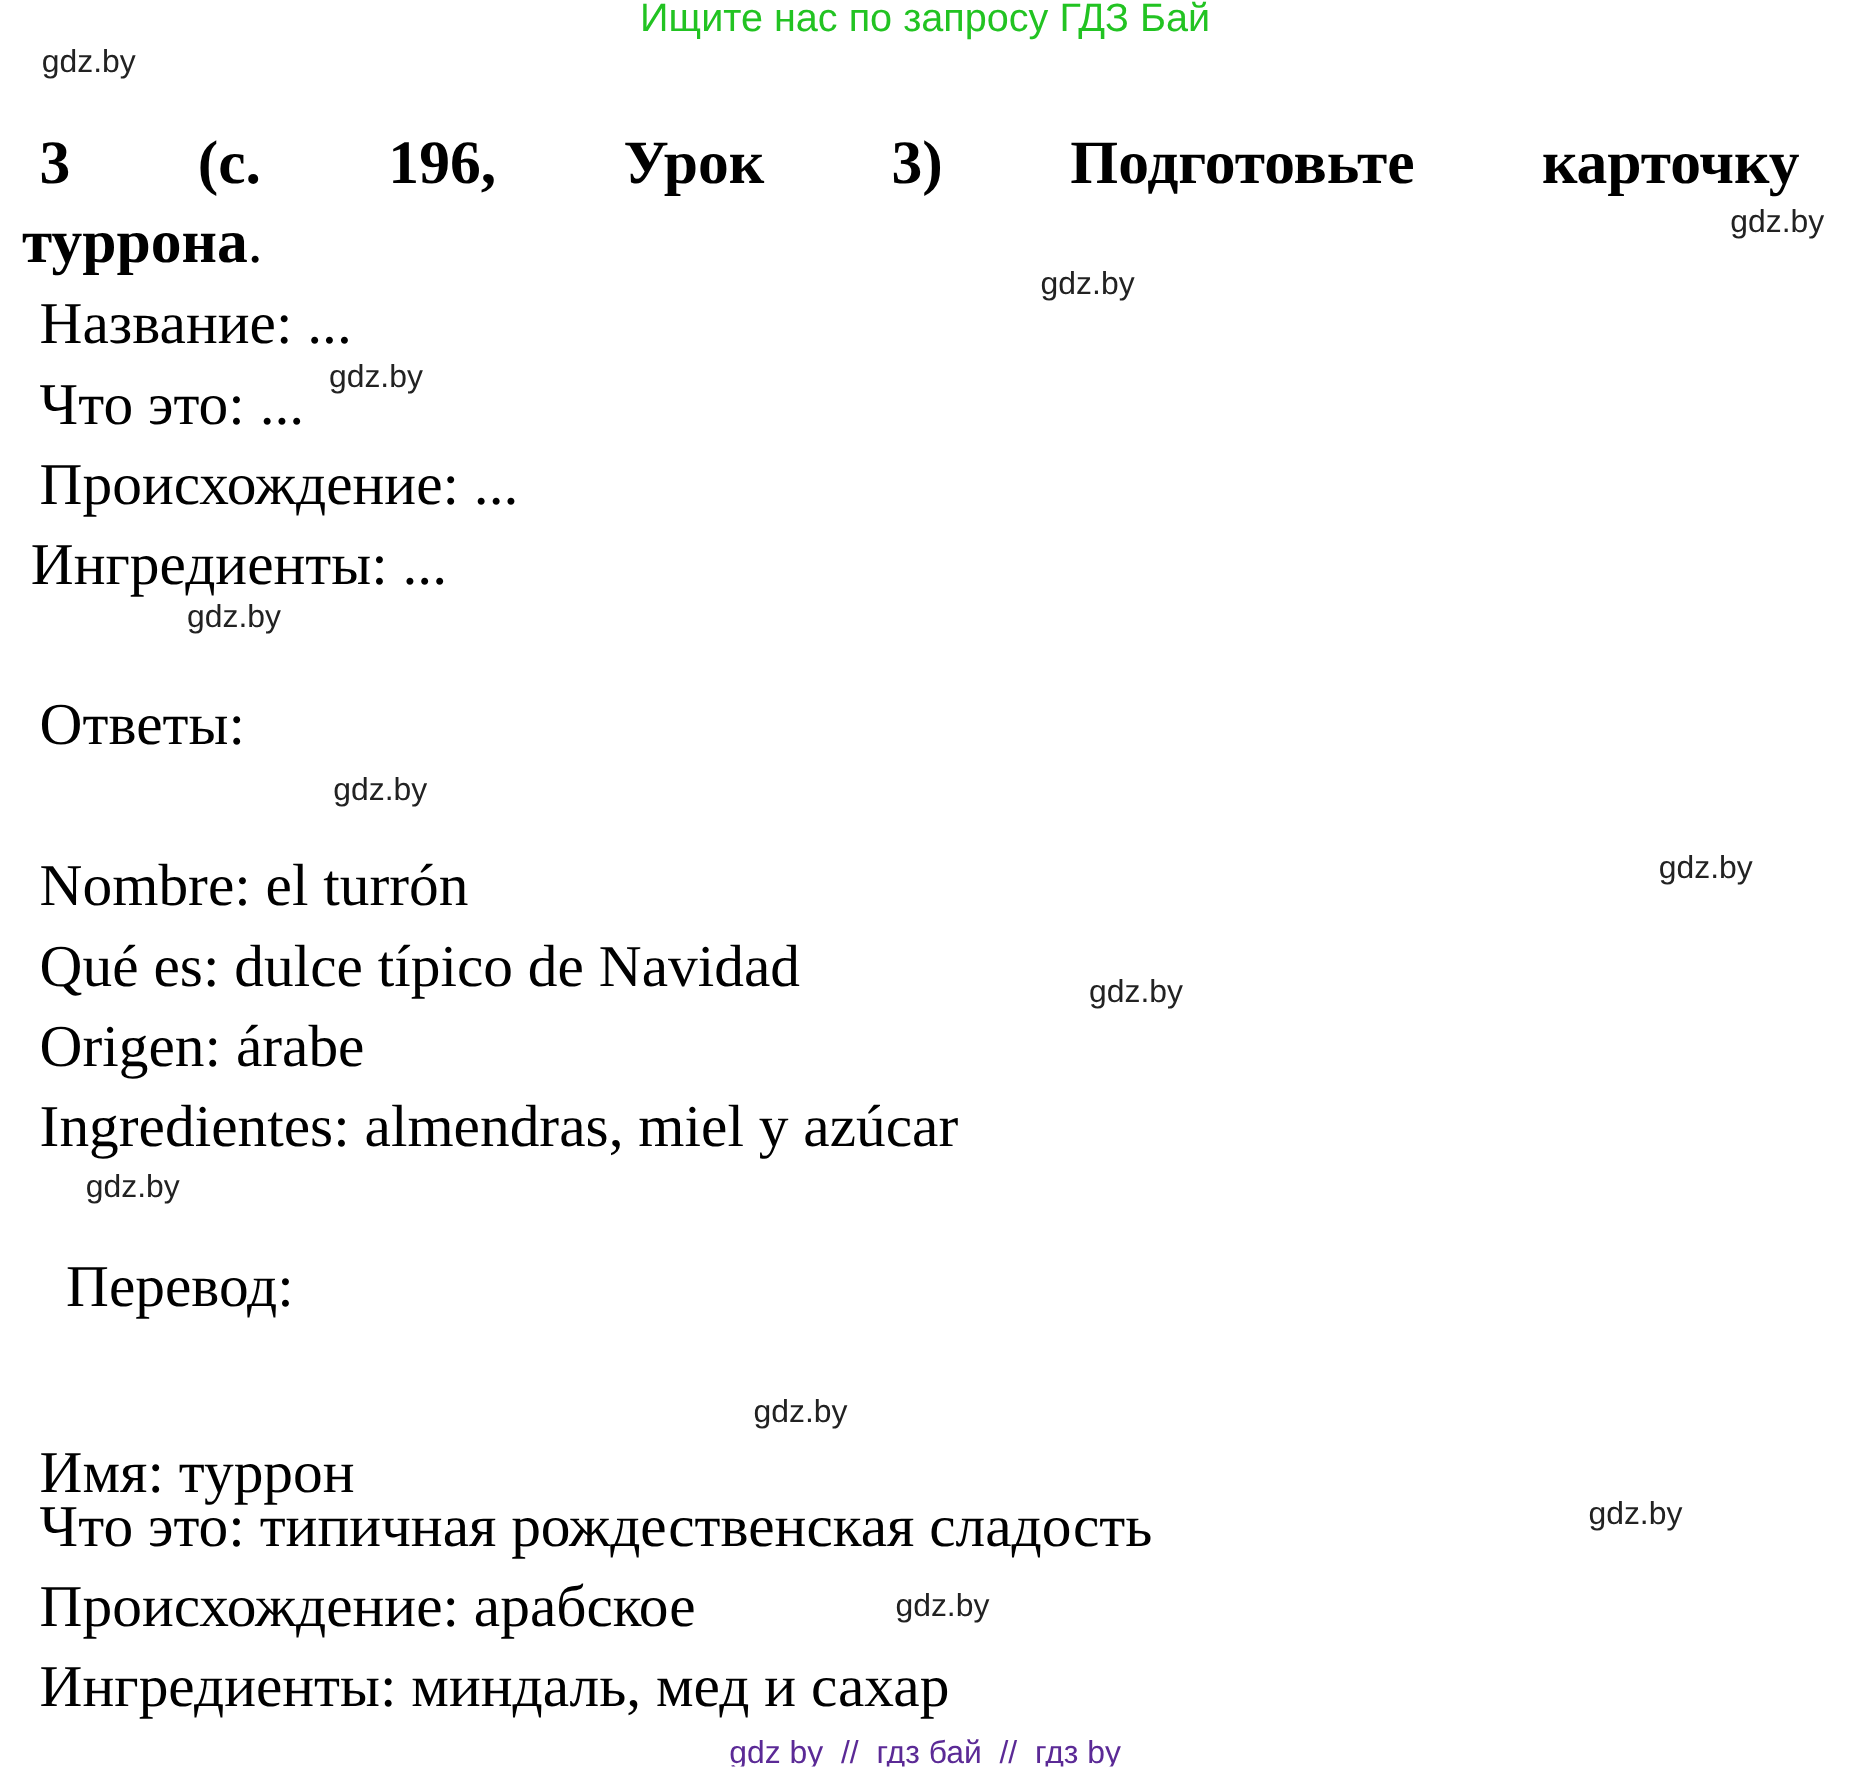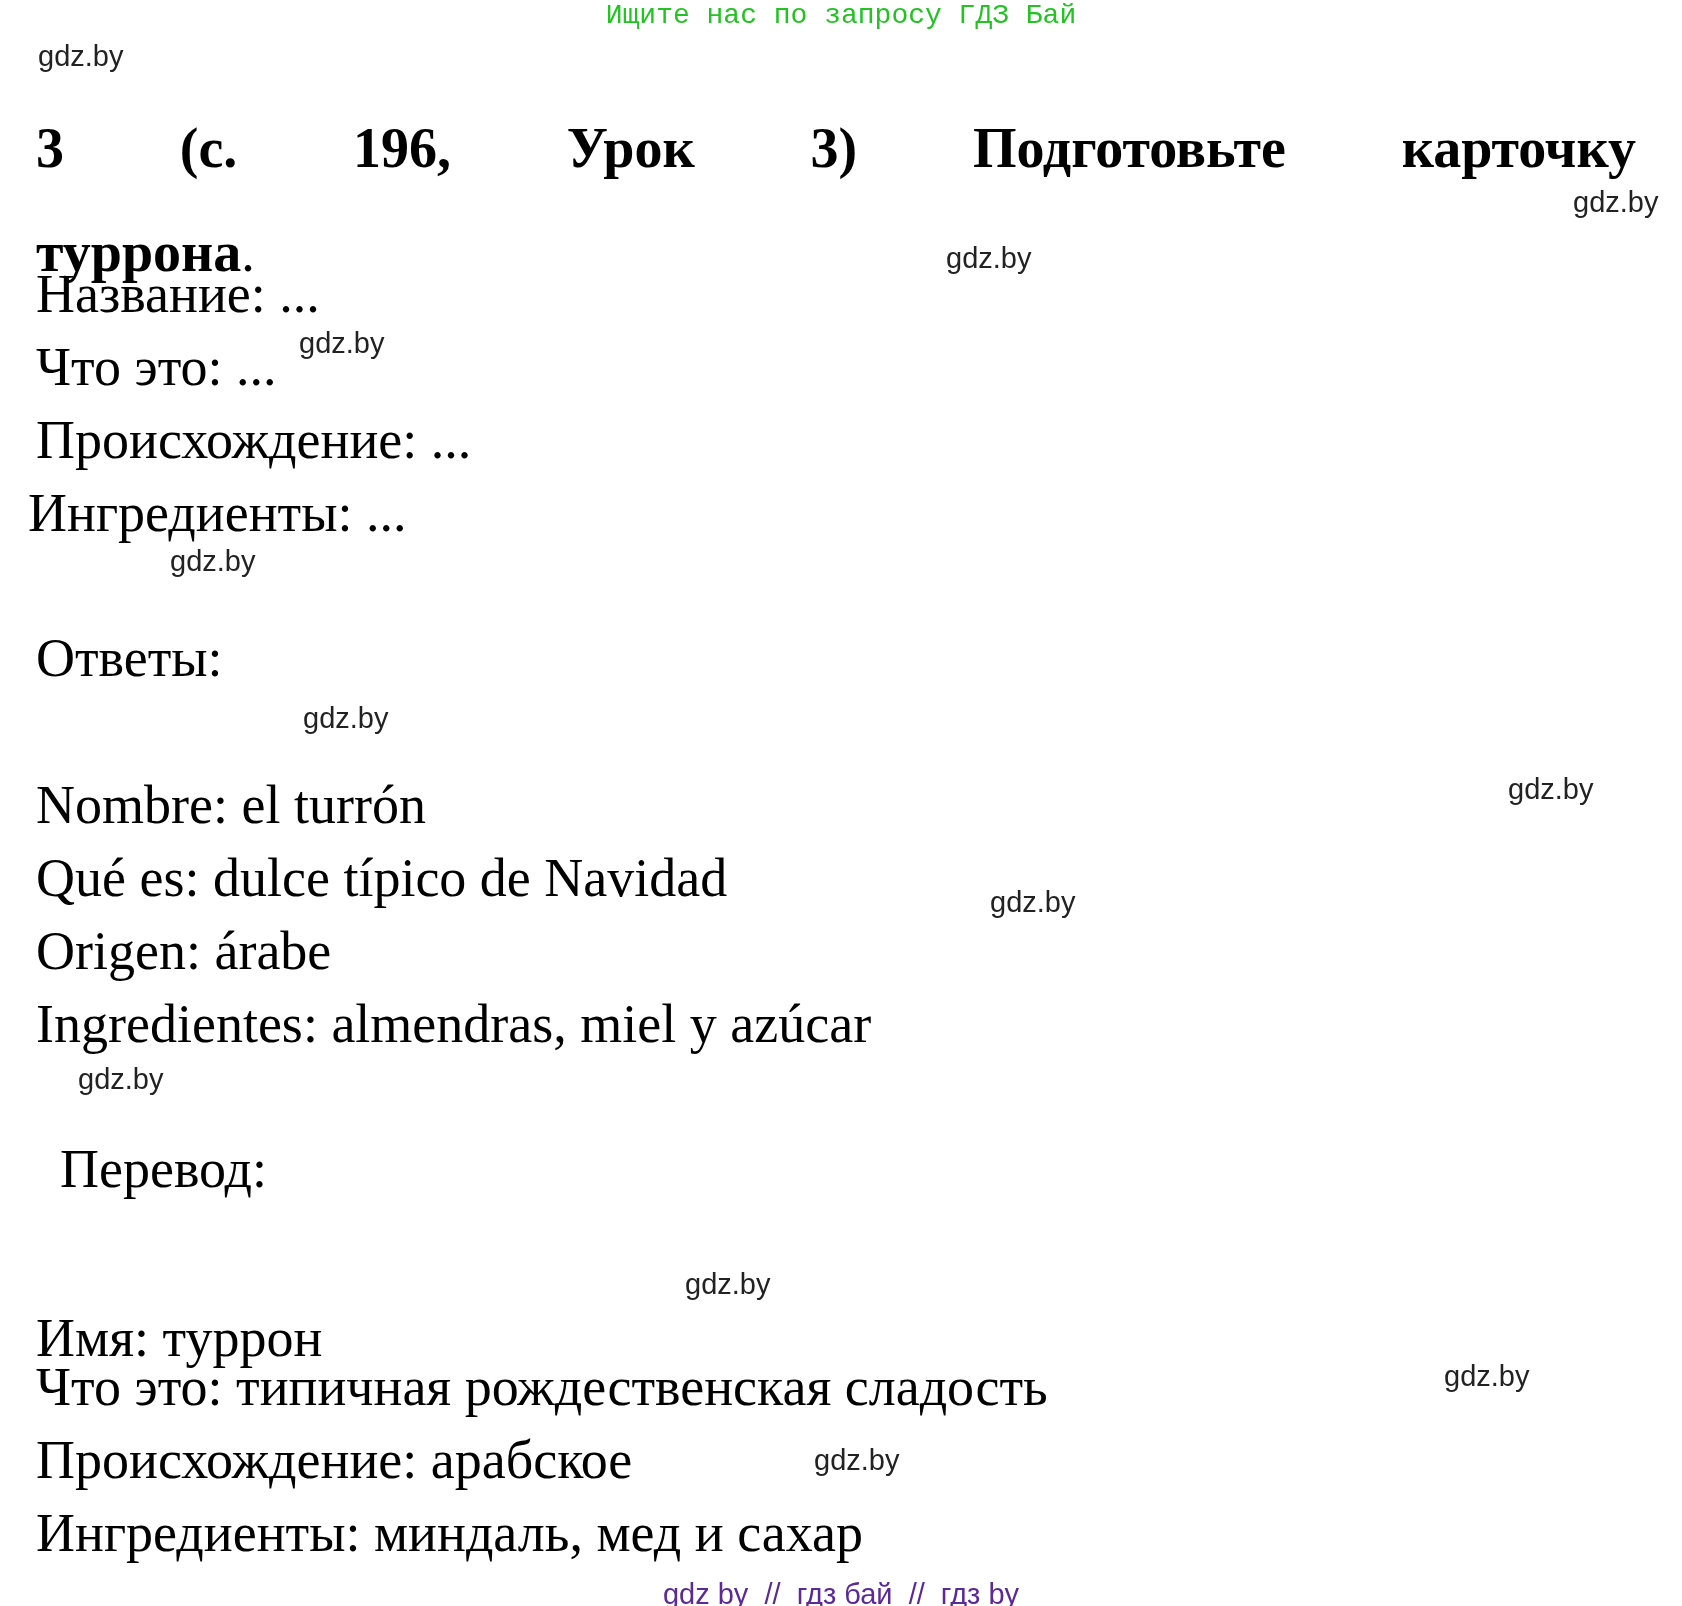--- a/index.html
+++ b/index.html
@@ -1,19 +1,19 @@
 <!DOCTYPE html>
 <html><head>
 <meta charset="utf-8">
 <style>
   html, body { margin:0; padding:0; background:#ffffff; }
   body { width:1682px; height:1606px; position:relative; overflow:hidden; }
   .abs { position:absolute; white-space:nowrap; }
   .top-banner { left:0; width:1682px; top:0; text-align:center;
-    font-family:Liberation Mono, monospace; font-size:28px; color:#22c322; line-height:32px; }
+    font-family:Liberation Sans, sans-serif; font-size:36px; color:#22c322; line-height:32px; }
   .wm { font-family:"Liberation Sans", sans-serif; font-size:29px; color:#222222; }
   .serif { font-family:"Liberation Serif", serif; color:#000; font-size:54px; line-height:60px; }
   .title { font-family:"Liberation Serif", serif; font-weight:bold; color:#000; font-size:56px; }
   .title-line1 { left:36px; top:116px; width:1600px; display:flex; justify-content:space-between; }
   .footer { left:0; width:1682px; top:1578px; text-align:center;
     font-family:"Liberation Sans", sans-serif; font-size:29px; color:#5b2a96; }
 </style>
 </head>
 <body>
 
@@ -34,21 +34,21 @@
 
 <div class="abs title title-line1">
   <span>3</span>
   <span>(с.</span>
   <span>196,</span>
   <span>Урок</span>
   <span>3)</span>
   <span>Подготовьте</span>
   <span>карточку</span>
 </div>
-<div class="abs" style="left:36px;top:188px;margin-top:32px;">
+<div class="abs" style="left:20px;top:188px;">
   <span class="title">туррона</span><span class="serif" style="font-weight:normal;">.</span>
 </div>
 
 <div class="abs serif" style="left:36px;top:264px;">Название: ...</div>
 <div class="abs serif" style="left:36px;top:337px;">Что это: ...</div>
 <div class="abs serif" style="left:36px;top:410px;">Происхождение: ...</div>
 <div class="abs serif" style="left:28px;top:483px;">Ингредиенты: ...</div>
 
 <div class="abs serif" style="left:36px;top:628px;">Ответы:</div>
 <div class="abs serif" style="left:36px;top:775px;">Nombre: el turrón</div>

